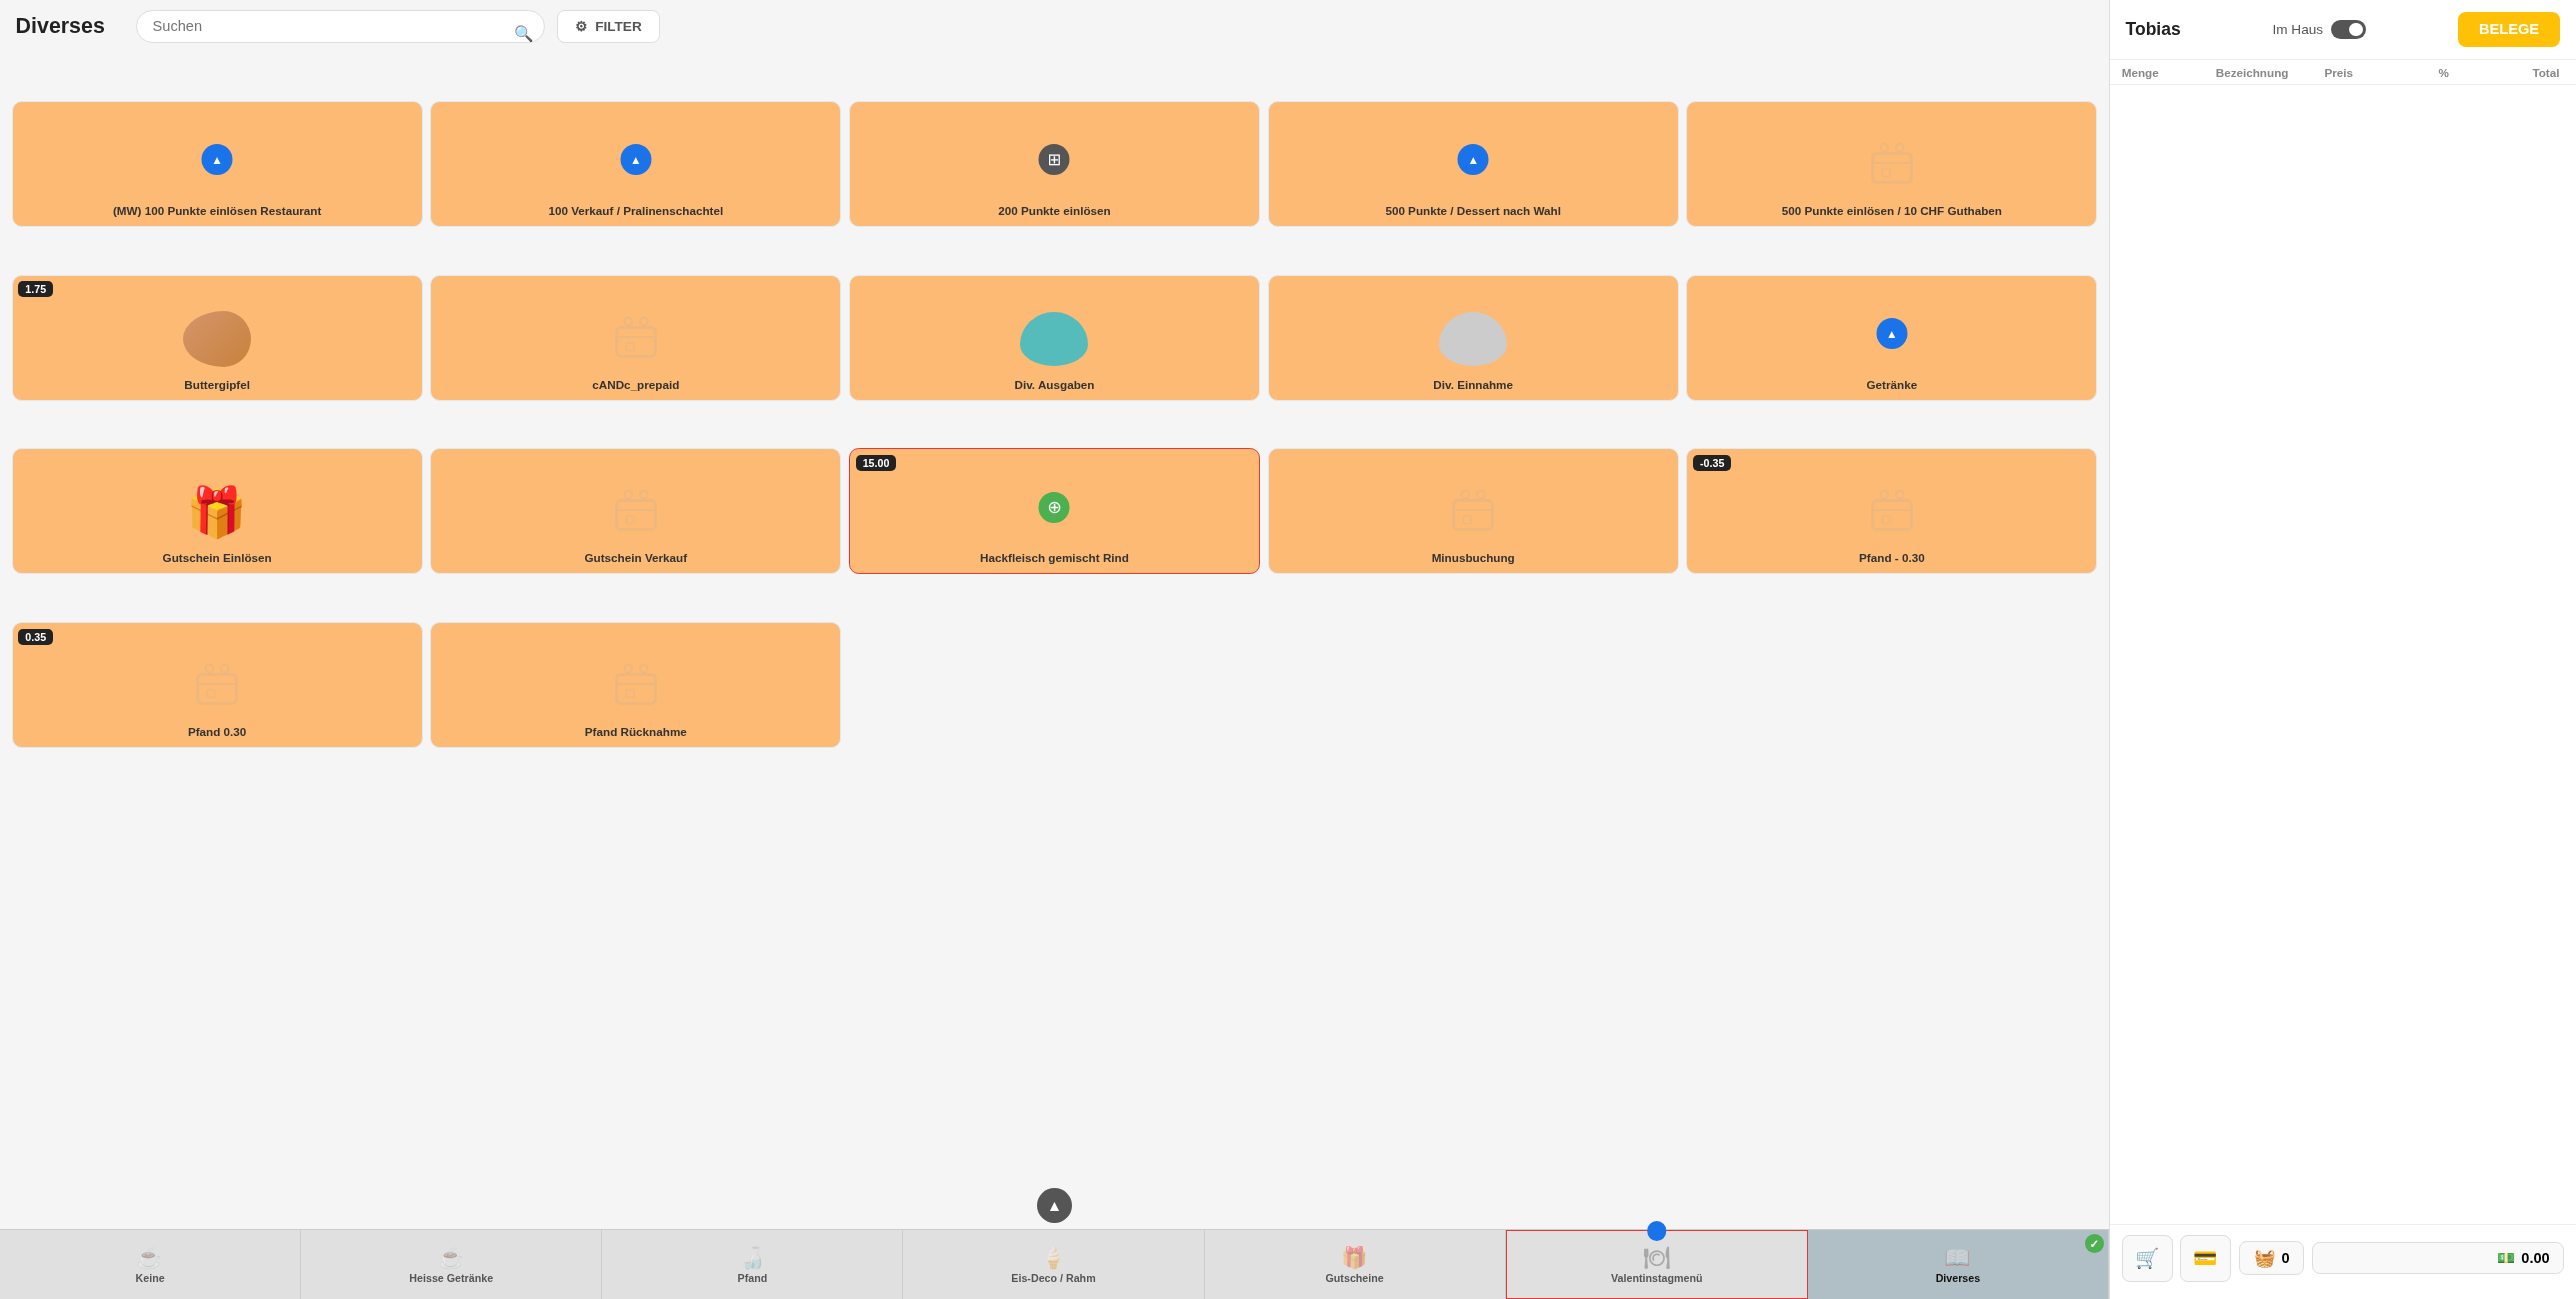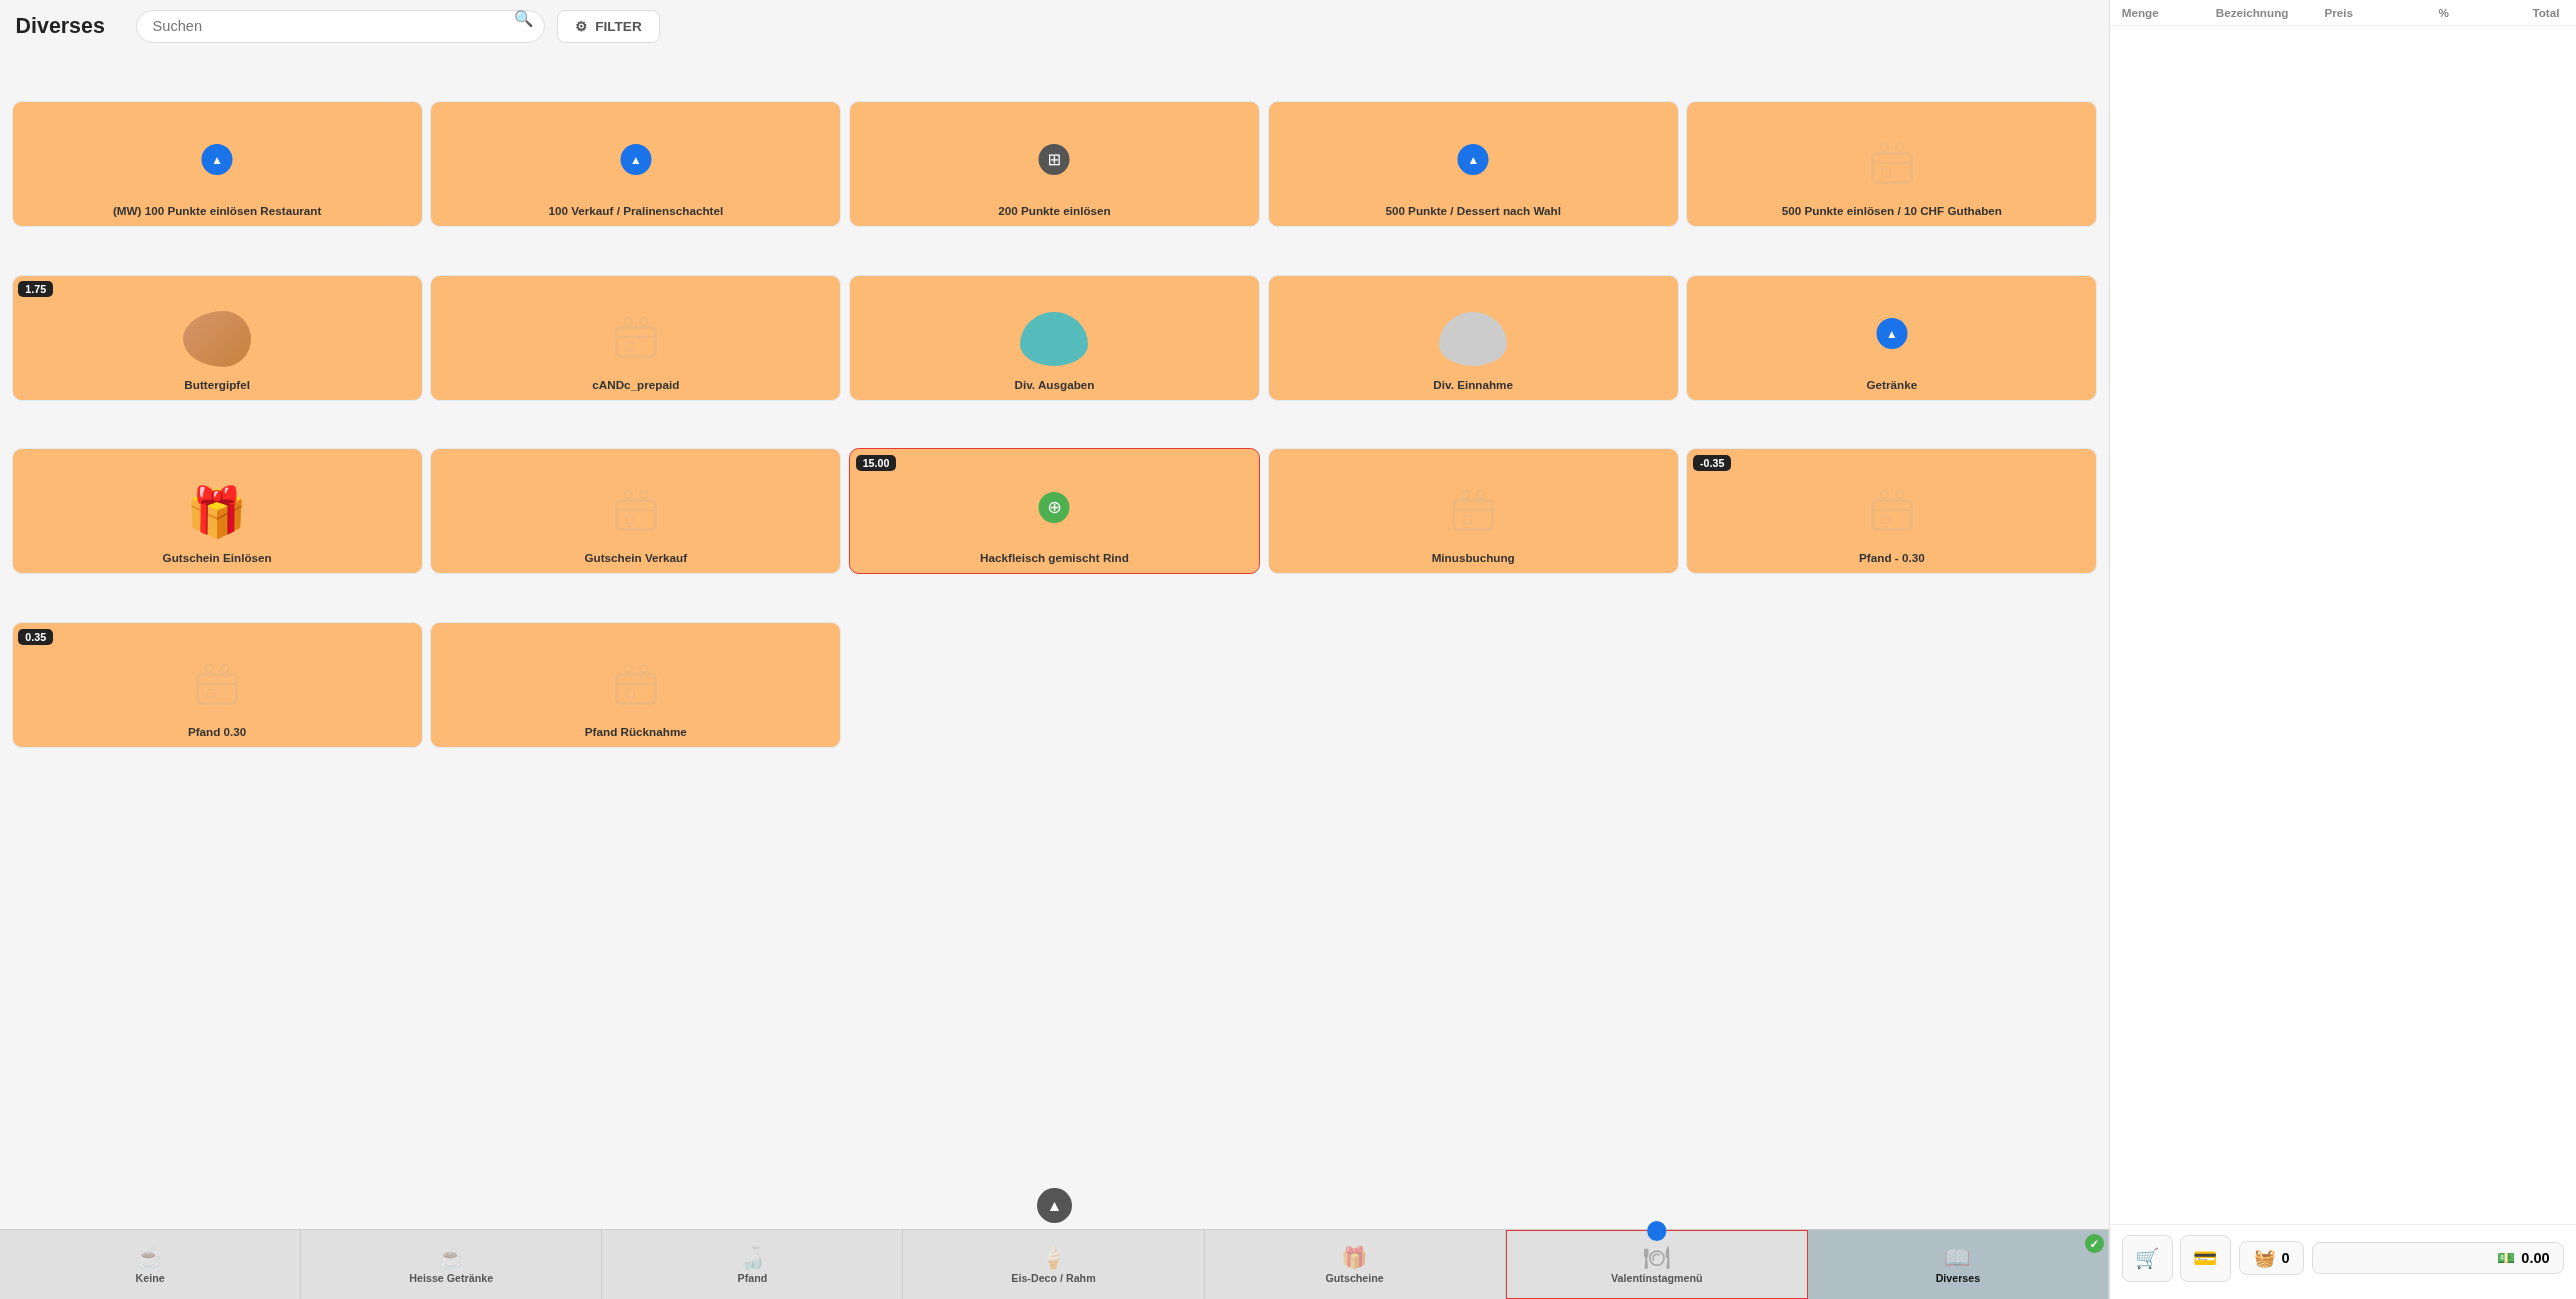--- a/index.html
+++ b/index.html
@@ -33,21 +33,21 @@
       font-weight: 700;
       color: #222;
       flex: 0 0 auto;
       margin-right: 19.5px;
     }
     .search-bar {
       flex: 1;
       max-width: 409px;
       position: relative;
       display: flex;
-      align-items: flex-start;
+      align-items: flex-end;
     }
     .search-input {
       width: 100%;
       padding: 7.8px 39px 7.8px 15.6px;
       border: 1.5px solid #ddd;
       border-radius: 23px;
       font-size: 14.6px;
       outline: none;
       background: #fff;
     }
@@ -628,20 +628,28 @@
       <div class="tab-item active">
         <div class="tab-icon">📖</div>
         <div style="font-size: 10.7px; font-weight: 600;">Diverses</div>
         <div class="tab-check">✓</div>
       </div>
     </div>
 
 </div>
 
 <div class="sidebar">
+  <div class="sidebar-header">
+    <span class="sidebar-user">Tobias</span>
+    <div class="sidebar-mode">
+      <span>Im Haus</span>
+      <div class="toggle-switch on"></div>
+    </div>
+    <button class="belege-btn">BELEGE</button>
+  </div>
 
   <div class="order-table">
     <div class="order-table-header">
       <span>Menge</span>
       <span>Bezeichnung</span>
       <span>Preis</span>
       <span>%</span>
       <span>Total</span>
     </div>
   </div>

